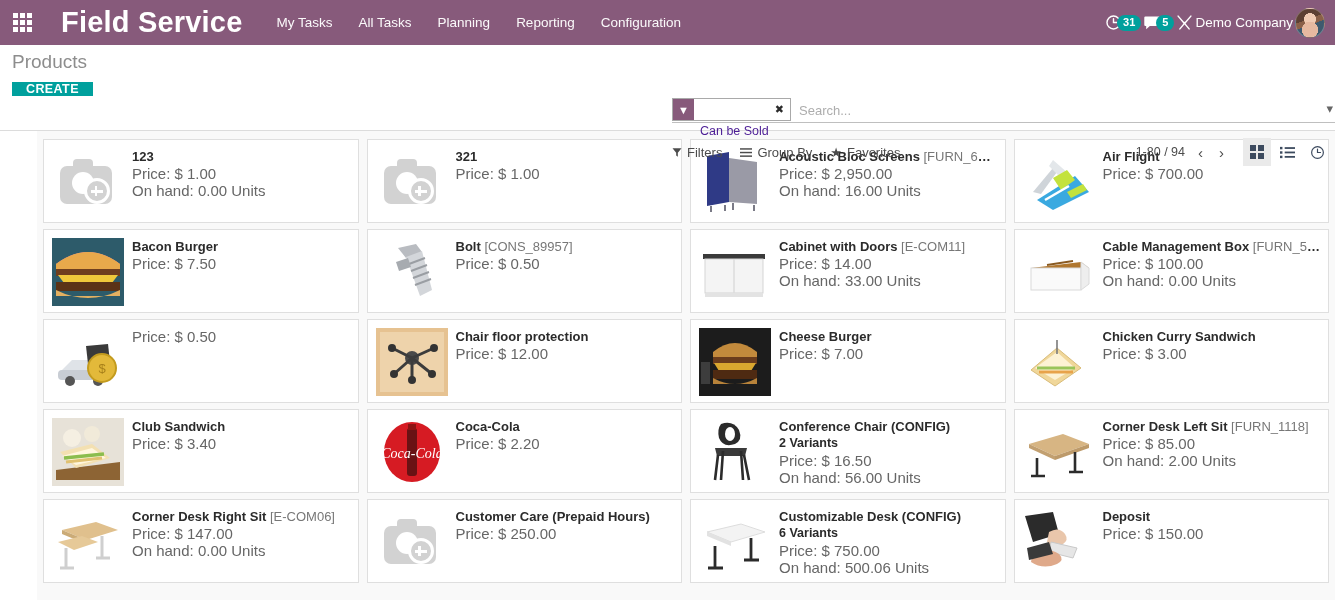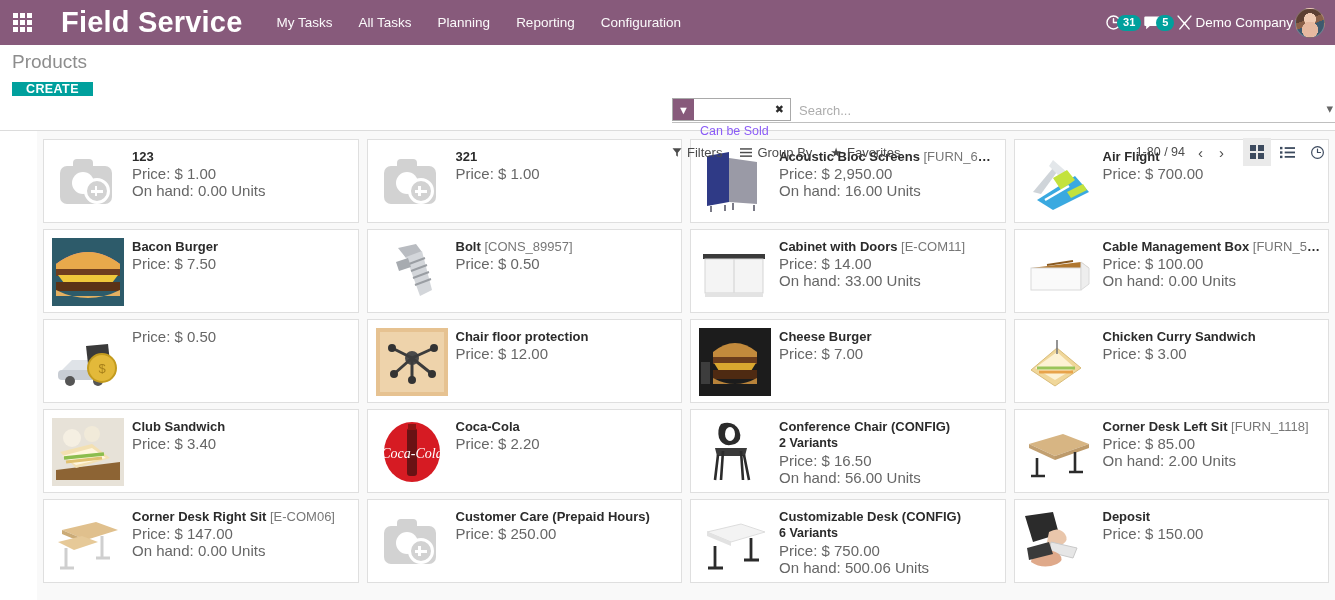--- a/index.html
+++ b/index.html
@@ -108,21 +108,21 @@
   }
   .facet .facet-icon {
     background: #875a7b; color: #ffffff;
     display: flex; align-items: center; justify-content: center;
     width: 21px;
     font-size: 11px;
   }
   .facet .facet-label {
     display: flex; align-items: center;
     padding: 0 4px 0 6px;
-    color: #8b5cf6;
+    color: #4c1d95;
     white-space: nowrap;
     margin-top: 32px;
   }
   .facet .facet-close {
     display: flex; align-items: center;
     padding: 0 6px 0 2px;
     color: #2b2b2b; font-size: 11px;
   }
   .search-input {
     border: none; outline: none;

